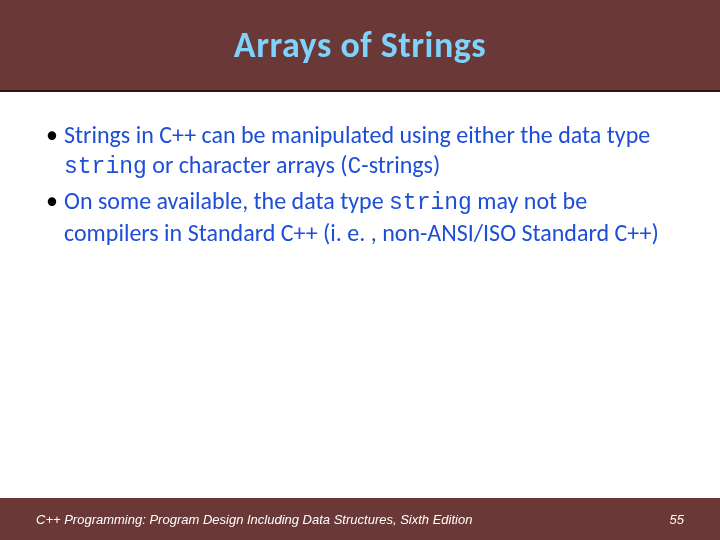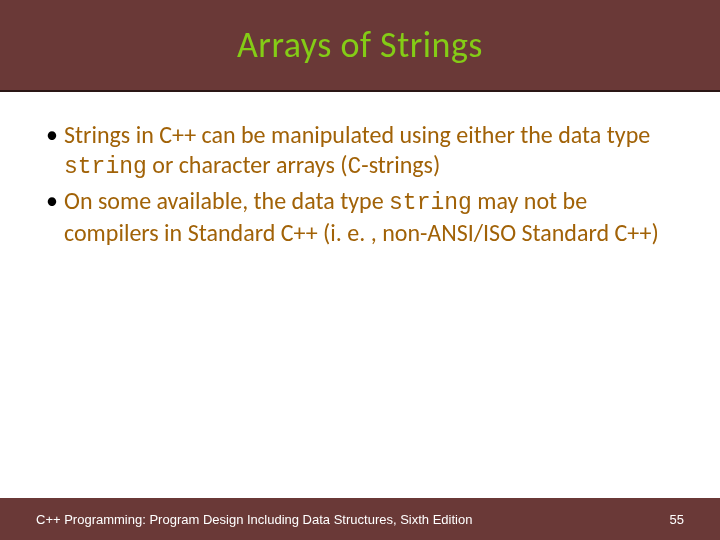--- a/index.html
+++ b/index.html
@@ -14,23 +14,23 @@
   .title-bar {
     width: 100%;
     height: 92px;
     background: #6a3937;
     border-bottom: 2px solid #2a1715;
     display: flex;
     align-items: center;
     justify-content: center;
   }
   .title {
-    color: #84cc16;
+    color: #7dd3fc;
     font-size: 36px;
-    font-weight: 400;
+    font-weight: 700;
     letter-spacing: 0.5px;
   }
   .content {
     padding: 28px 40px 0 40px;
   }
   .bullet {
     display: flex;
     flex-direction: row;
     align-items: flex-start;
     margin-bottom: 4px;
@@ -39,21 +39,21 @@
     width: 24px;
     flex: 0 0 24px;
     font-size: 24px;
     line-height: 30px;
     color: #000;
     text-align: center;
   }
   .text {
     font-size: 24px;
     line-height: 30px;
-    color: #a16207;
+    color: #1d4ed8;
   }
   .mono {
     font-family: "Courier New", Courier, monospace;
     font-size: 23px;
   }
   .footer {
     position: absolute;
     left: 0;
     bottom: 0;
     width: 100%;
@@ -61,20 +61,21 @@
     background: #6a3937;
     display: flex;
     align-items: center;
     justify-content: space-between;
     padding: 0 36px 0 36px;
   }
   .footer-left, .footer-right {
     color: #ffffff;
     font-size: 13px;
     font-family: Arial, sans-serif;
+    font-style: italic;
   }
 </style>
 </head>
 <body>
 
 <div class="title-bar">
   <div class="title">Arrays of Strings</div>
 </div>
 
 <div class="content">

